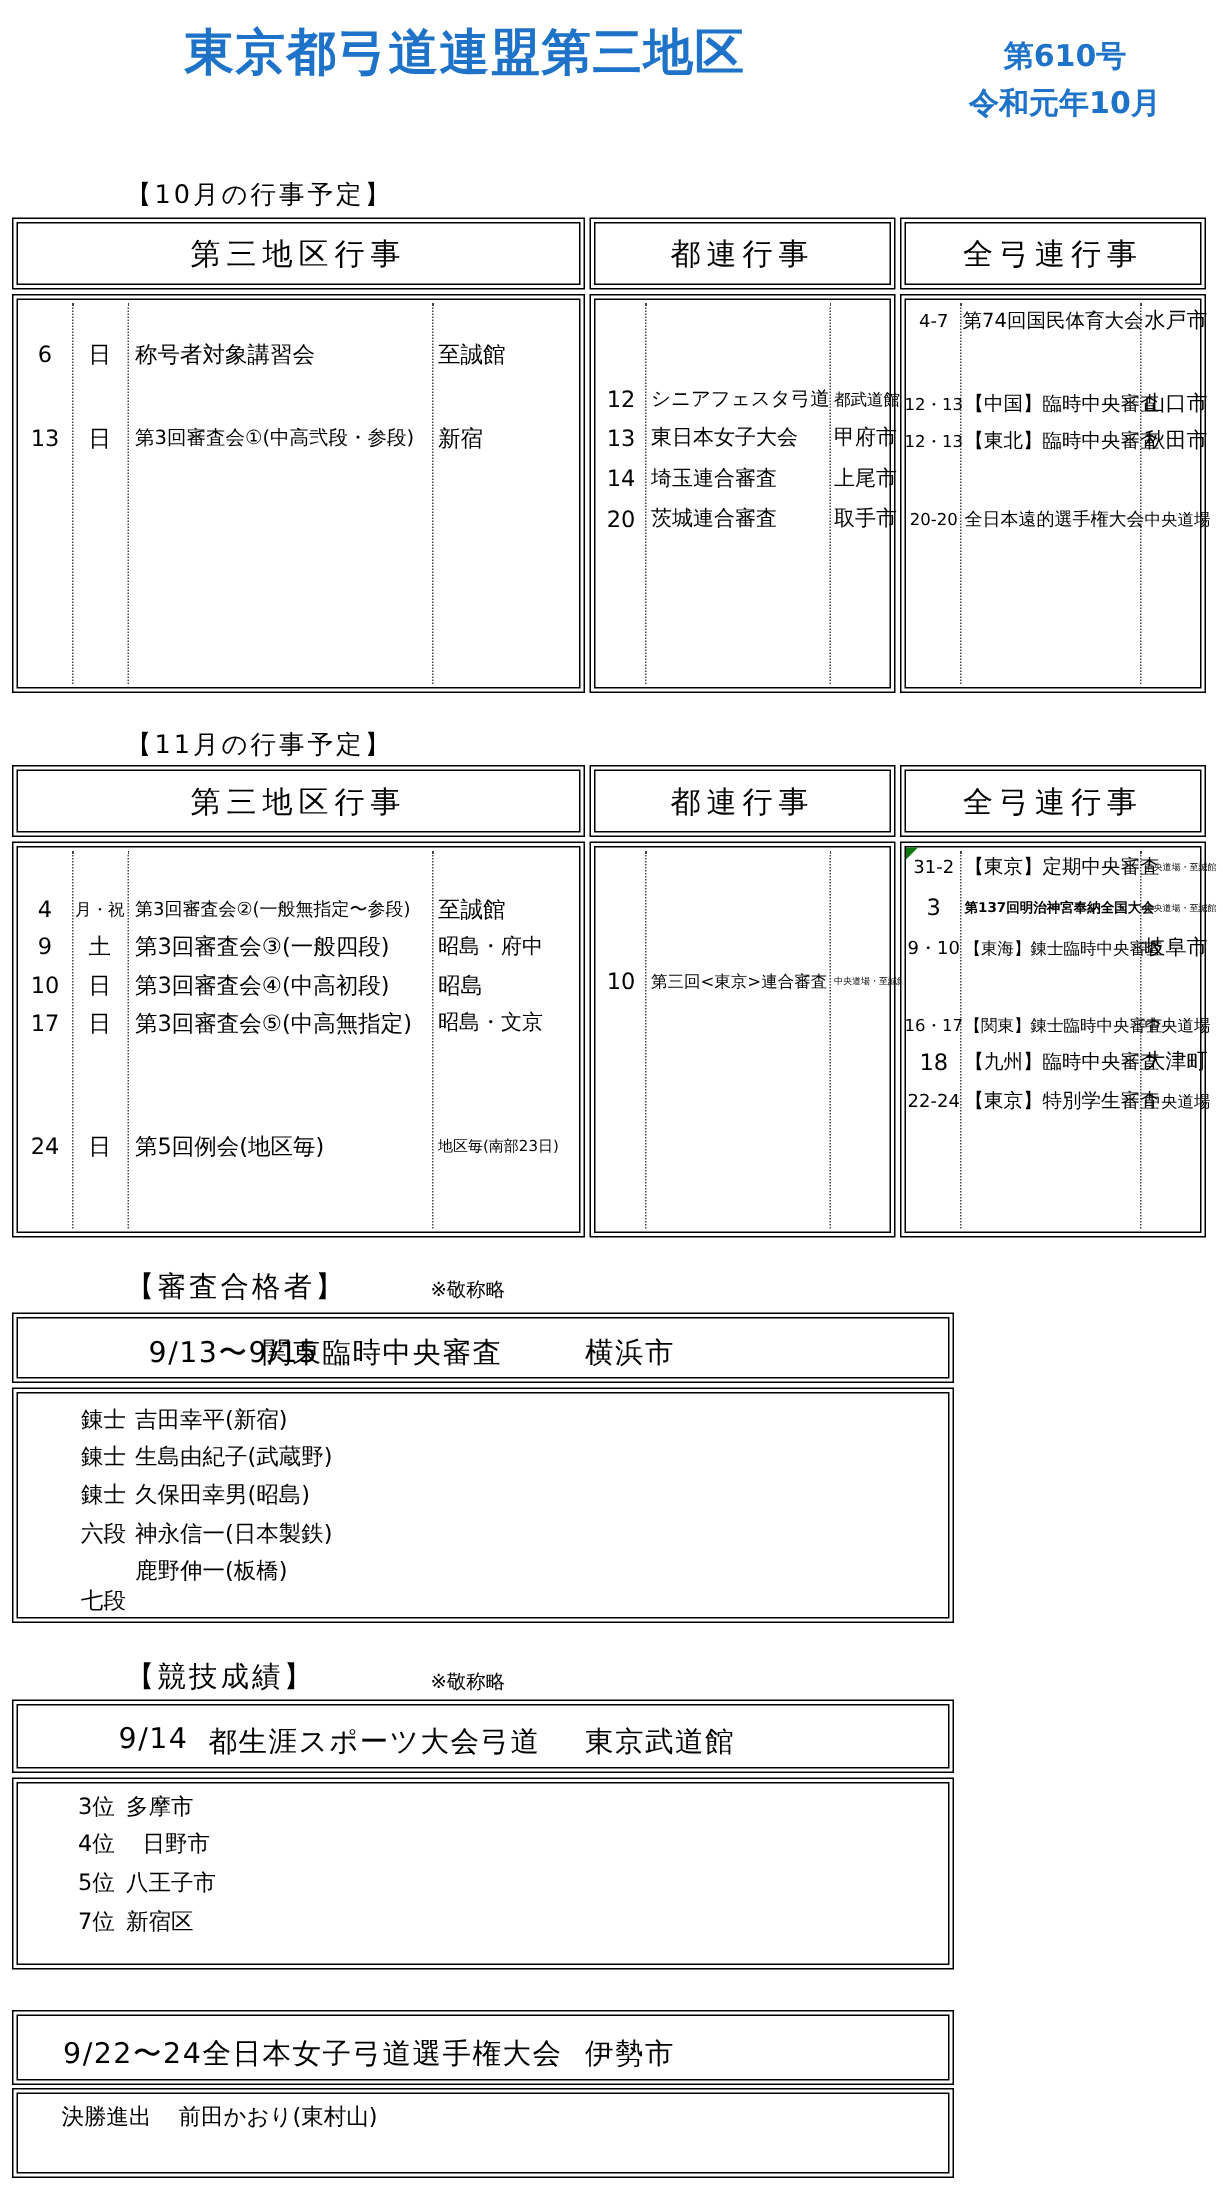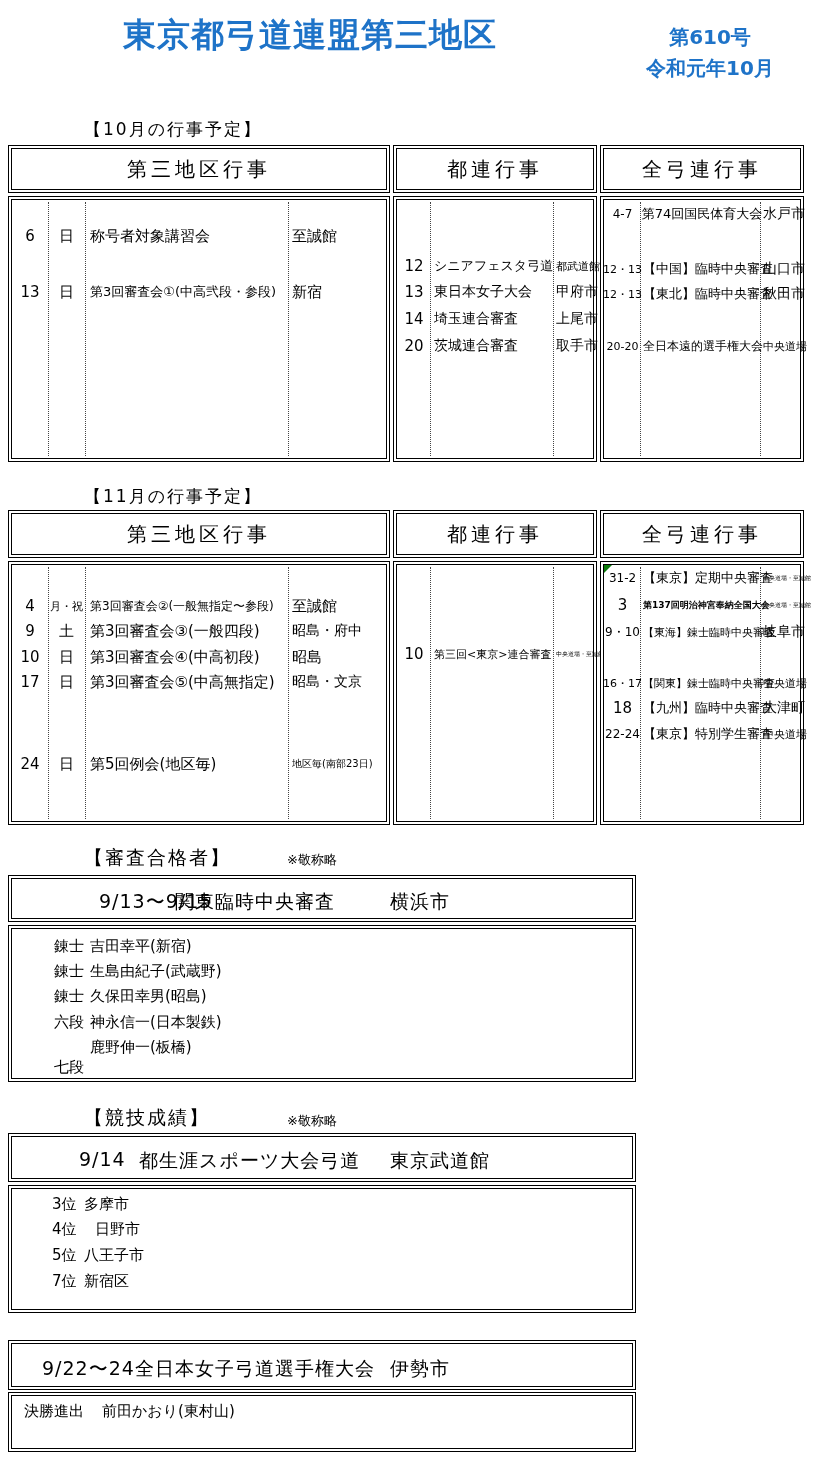--- a/index.html
+++ b/index.html
@@ -274,19 +274,19 @@
     </div>
   </div>
 
   <div class="dbox" style="left:8px;top:1340px;width:628px;height:50px;">
     <span class="hrowtxt" style="left:30px;top:12px;">9/22〜24</span>
     <span class="hrowtxt" style="left:123px;top:12px;"></span>
     <span class="hrowtxt" style="left:123px;top:12px;">全日本女子弓道選手権大会</span>
     <span class="hrowtxt" style="left:378px;top:12px;">伊勢市</span>
   </div>
   <div class="dbox" style="left:8px;top:1392px;width:628px;height:60px;">
-    <div class="listrow" style="left:0;right:0;top:2px;">
+    <div class="listrow" style="left:17px;right:0;top:2px;">
       <span style="position:absolute;left:12px;">決勝進出</span>
       <span style="position:absolute;left:90px;">前田かおり(東村山)</span>
     </div>
   </div>
 
 </div>
 
 </body></html>

